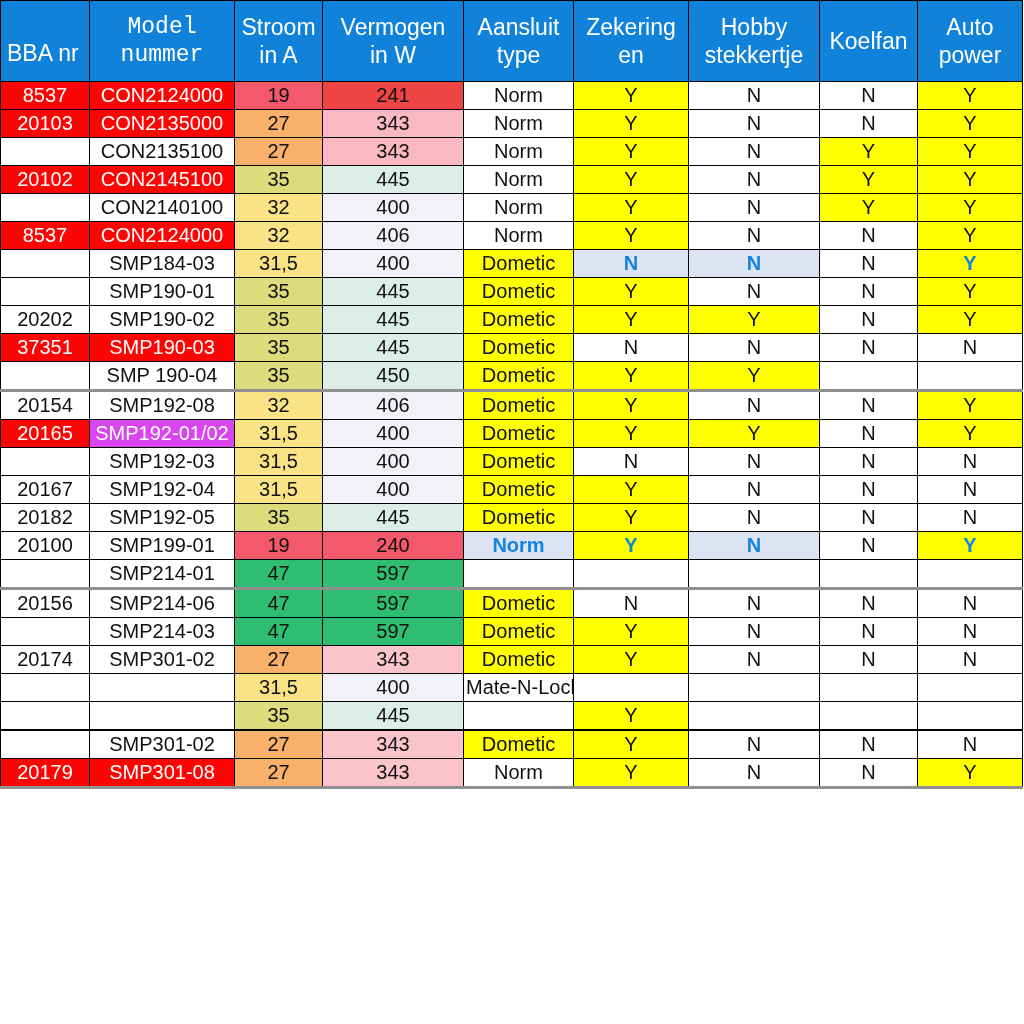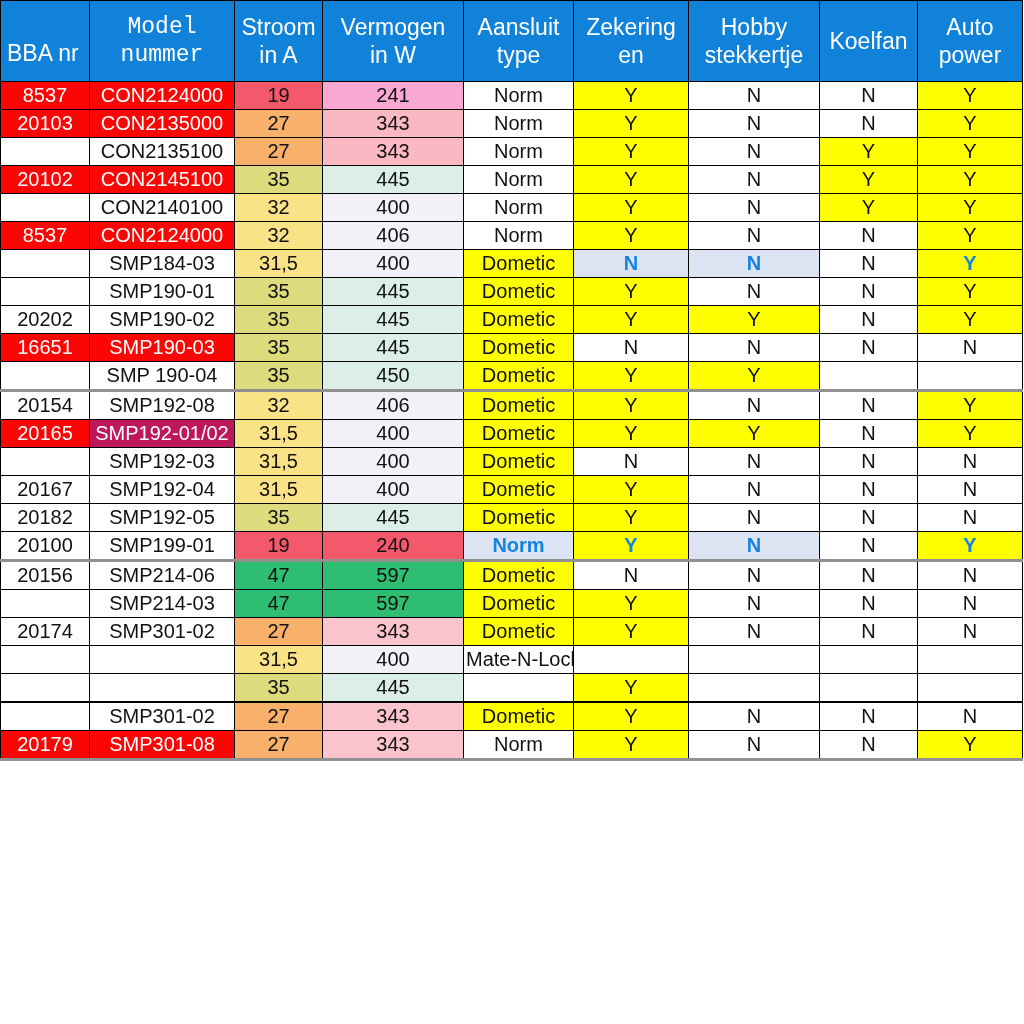--- a/index.html
+++ b/index.html
@@ -87,21 +87,21 @@
           <th style="background: rgb(17, 130, 217);">Koelfan</th>
           <th style="background: rgb(17, 130, 217);">Auto
 power</th>
         </tr>
     </thead>
     <tbody>
         <tr>
           <td class="fg-white" style="background: rgb(251, 5, 5);">8537</td>
           <td class="fg-white" style="background: rgb(251, 5, 5);">CON2124000</td>
           <td style="background: rgb(244, 88, 107);">19</td>
-          <td style="background: #f9a8d4; margin-left: 22px;">241</td>
+          <td style="background: #ef4444; margin-left: 22px;">241</td>
           <td>Norm</td>
           <td style="background: rgb(255, 255, 0);">Y</td>
           <td>N</td>
           <td>N</td>
           <td style="background: rgb(255, 255, 0);">Y</td>
         </tr>
         <tr>
           <td class="fg-white" style="background: rgb(251, 5, 5);">20103</td>
           <td class="fg-white" style="background: rgb(251, 5, 5);">CON2135000</td>
           <td style="background: rgb(249, 176, 106);">27</td>
@@ -183,21 +183,21 @@
           <td>SMP190-02</td>
           <td style="background: rgb(222, 219, 125);">35</td>
           <td style="background: rgb(220, 239, 230);">445</td>
           <td style="background: rgb(255, 255, 0);">Dometic</td>
           <td style="background: rgb(255, 255, 0);">Y</td>
           <td style="background: rgb(255, 255, 0);">Y</td>
           <td>N</td>
           <td style="background: rgb(255, 255, 0);">Y</td>
         </tr>
         <tr>
-          <td class="fg-white" style="background: rgb(251, 5, 5);">16651</td>
+          <td class="fg-white" style="background: rgb(251, 5, 5);">37351</td>
           <td class="fg-white" style="background: rgb(251, 5, 5);">SMP190-03</td>
           <td style="background: rgb(222, 219, 125);">35</td>
           <td style="background: rgb(220, 239, 230);">445</td>
           <td style="background: rgb(255, 255, 0);">Dometic</td>
           <td>N</td>
           <td>N</td>
           <td>N</td>
           <td>N</td>
         </tr>
         <tr>
@@ -217,21 +217,21 @@
           <td style="background: rgb(250, 226, 135); border-top: 3px solid rgb(144, 144, 144);">32</td>
           <td style="background: rgb(241, 241, 247); border-top: 3px solid rgb(144, 144, 144);">406</td>
           <td style="background: rgb(255, 255, 0); border-top: 3px solid rgb(144, 144, 144);">Dometic</td>
           <td style="background: rgb(255, 255, 0); border-top: 3px solid rgb(144, 144, 144);">Y</td>
           <td style="border-top: 3px solid rgb(144, 144, 144);">N</td>
           <td style="border-top: 3px solid rgb(144, 144, 144);">N</td>
           <td style="background: rgb(255, 255, 0); border-top: 3px solid rgb(144, 144, 144);">Y</td>
         </tr>
         <tr>
           <td class="fg-white" style="background: rgb(251, 5, 5); text-align: center;">20165</td>
-          <td class="fg-white" style="background: #be185d; margin-top: 34px;">SMP192-01/02</td>
+          <td class="fg-white" style="background: #d946ef; margin-top: 34px;">SMP192-01/02</td>
           <td style="background: rgb(250, 226, 135);">31,5</td>
           <td style="background: rgb(241, 241, 247);">400</td>
           <td style="background: rgb(255, 255, 0);">Dometic</td>
           <td style="background: rgb(255, 255, 0);">Y</td>
           <td style="background: rgb(255, 255, 0);">Y</td>
           <td>N</td>
           <td style="background: rgb(255, 255, 0);">Y</td>
         </tr>
         <tr>
           <td></td>
@@ -269,20 +269,31 @@
         <tr>
           <td>20100</td>
           <td>SMP199-01</td>
           <td style="background: rgb(244, 88, 107);">19</td>
           <td style="background: rgb(244, 88, 107);">240</td>
           <td class="fg-blue" style="background: rgb(220, 227, 243); color: rgb(21, 131, 224);">Norm</td>
           <td class="fg-blue" style="background: rgb(255, 255, 0); color: rgb(21, 131, 224);">Y</td>
           <td class="fg-blue" style="background: rgb(220, 227, 243); color: rgb(21, 131, 224);">N</td>
           <td>N</td>
           <td class="fg-blue" style="background: rgb(255, 255, 0); color: rgb(21, 131, 224);">Y</td>
+        </tr>
+        <tr>
+          <td></td>
+          <td>SMP214-01</td>
+          <td style="background: rgb(47, 190, 113);">47</td>
+          <td style="background: rgb(47, 190, 113);">597</td>
+          <td></td>
+          <td></td>
+          <td></td>
+          <td></td>
+          <td></td>
         </tr>
         <tr>
           <td style="border-top: 3px solid rgb(144, 144, 144);">20156</td>
           <td style="border-top: 3px solid rgb(144, 144, 144);">SMP214-06</td>
           <td style="background: rgb(47, 190, 113); border-top: 3px solid rgb(144, 144, 144);">47</td>
           <td style="background: rgb(47, 190, 113); border-top: 3px solid rgb(144, 144, 144);">597</td>
           <td style="background: rgb(255, 255, 0); border-top: 3px solid rgb(144, 144, 144);">Dometic</td>
           <td style="border-top: 3px solid rgb(144, 144, 144);">N</td>
           <td style="border-top: 3px solid rgb(144, 144, 144);">N</td>
           <td style="border-top: 3px solid rgb(144, 144, 144);">N</td>

